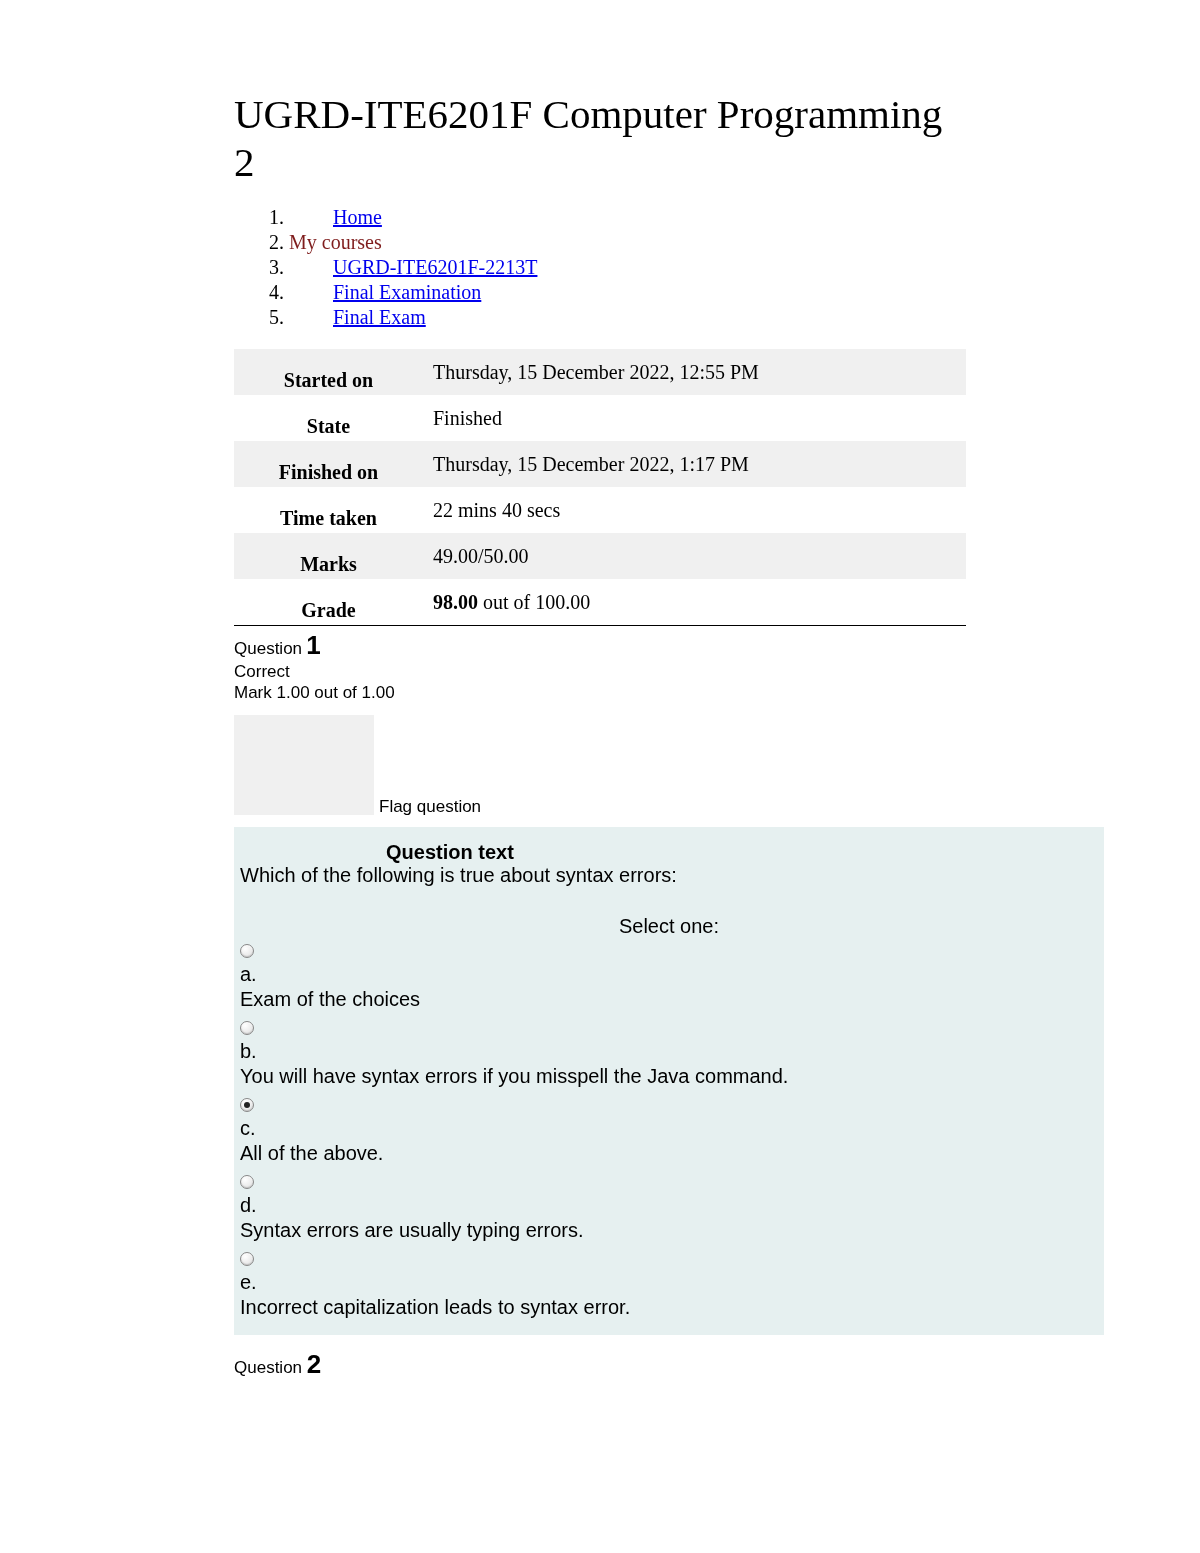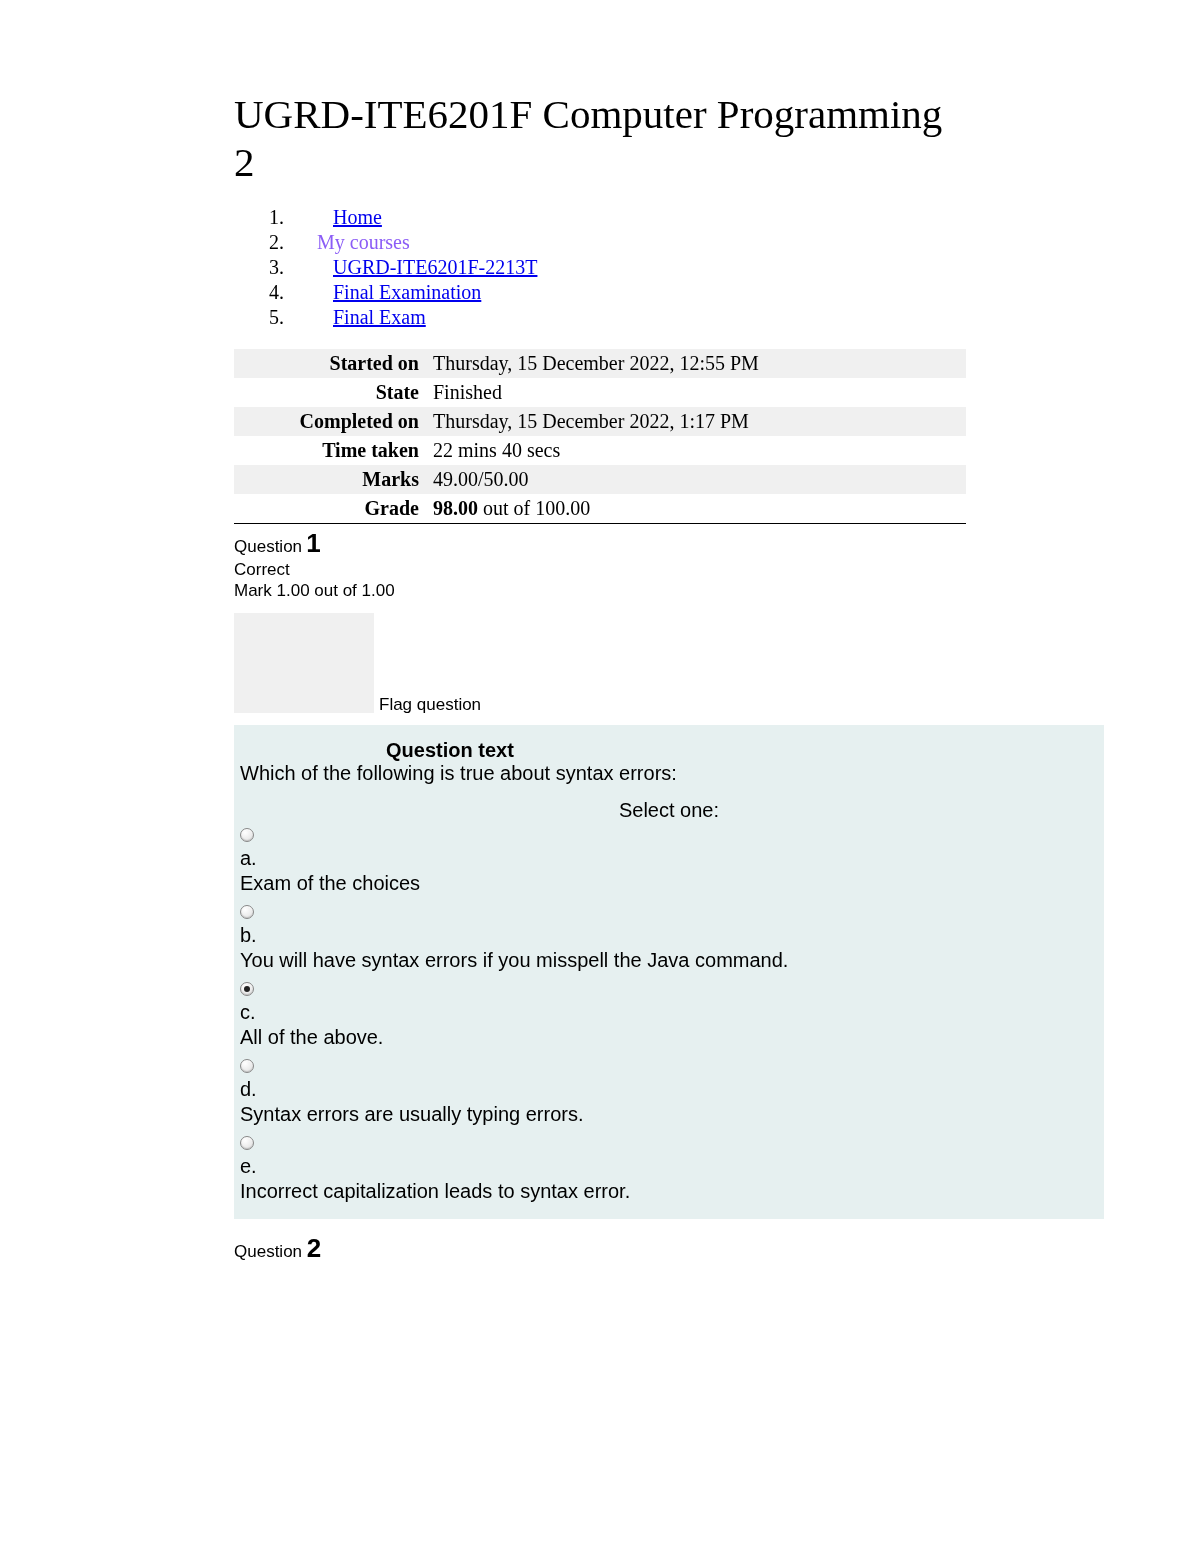--- a/index.html
+++ b/index.html
@@ -29,34 +29,34 @@
     font-family: "Times New Roman", Times, serif;
   }
   ol.breadcrumb li {
     margin-bottom: 2px;
   }
   ol.breadcrumb a {
     color: #0000EE;
     text-decoration: underline;
     margin-left: 44px;
   }
-  ol.breadcrumb .nolink { color: #8b5cf6; text-decoration: none; margin-left: 28px; }
+  ol.breadcrumb .nolink { color: #7f1d1d; text-decoration: none; }
   table.summary {
     width: 100%;
     border-collapse: collapse;
     font-size: 20px;
     font-family: "Times New Roman", Times, serif;
     margin-top: 12px;
   }
   table.summary tr { border: 0; }
   table.summary tr.alt { background: #f0f0f0; }
   table.summary td.label {
     width: 195px;
-    text-align: right;
-    padding: 3px 10px 3px 4px;
+    text-align: center;
+    padding: 20px 10px 3px 4px;
     font-weight: bold;
   }
   table.summary td.value {
     padding: 3px 4px;
     font-weight: normal;
   }
   table.summary tr.last td { border-bottom: 1px solid #000; }
   .sans { font-family: Verdana, Geneva, sans-serif; }
   .qheader {
     margin-top: 4px;
@@ -86,21 +86,21 @@
     font-size: 20px;
     padding-left: 150px;
     padding-top: 14px;
     font-weight: bold;
   }
   .qbody {
     font-family: Verdana, Geneva, sans-serif;
     font-size: 20px;
     padding: 0 4px;
   }
-  .qbody .prompt { margin-bottom: 14px; }
+  .qbody .prompt { margin-bottom: 28px; }
   .qbody .selectone { margin-bottom: 0; text-align: center; }
   .opt { margin-bottom: 4px; }
   .opt .radio {
     display: inline-block;
     width: 14px; height: 14px;
     border-radius: 50%;
     border: 1px solid #888;
     background: radial-gradient(circle at 35% 30%, #fff 0%, #ddd 100%);
     position: relative;
     vertical-align: middle;
@@ -142,21 +142,21 @@
     <tbody>
         <tr class="alt">
       <td class="label">Started on</td>
       <td class="value">Thursday, 15 December 2022, 12:55 PM</td>
     </tr>
     <tr>
       <td class="label">State</td>
       <td class="value">Finished</td>
     </tr>
     <tr class="alt">
-      <td class="label">Completed on</td>
+      <td class="label">Finished on</td>
       <td class="value">Thursday, 15 December 2022, 1:17 PM</td>
     </tr>
     <tr>
       <td class="label">Time taken</td>
       <td class="value">22 mins 40 secs</td>
     </tr>
     <tr class="alt">
       <td class="label">Marks</td>
       <td class="value">49.00/50.00</td>
     </tr>

